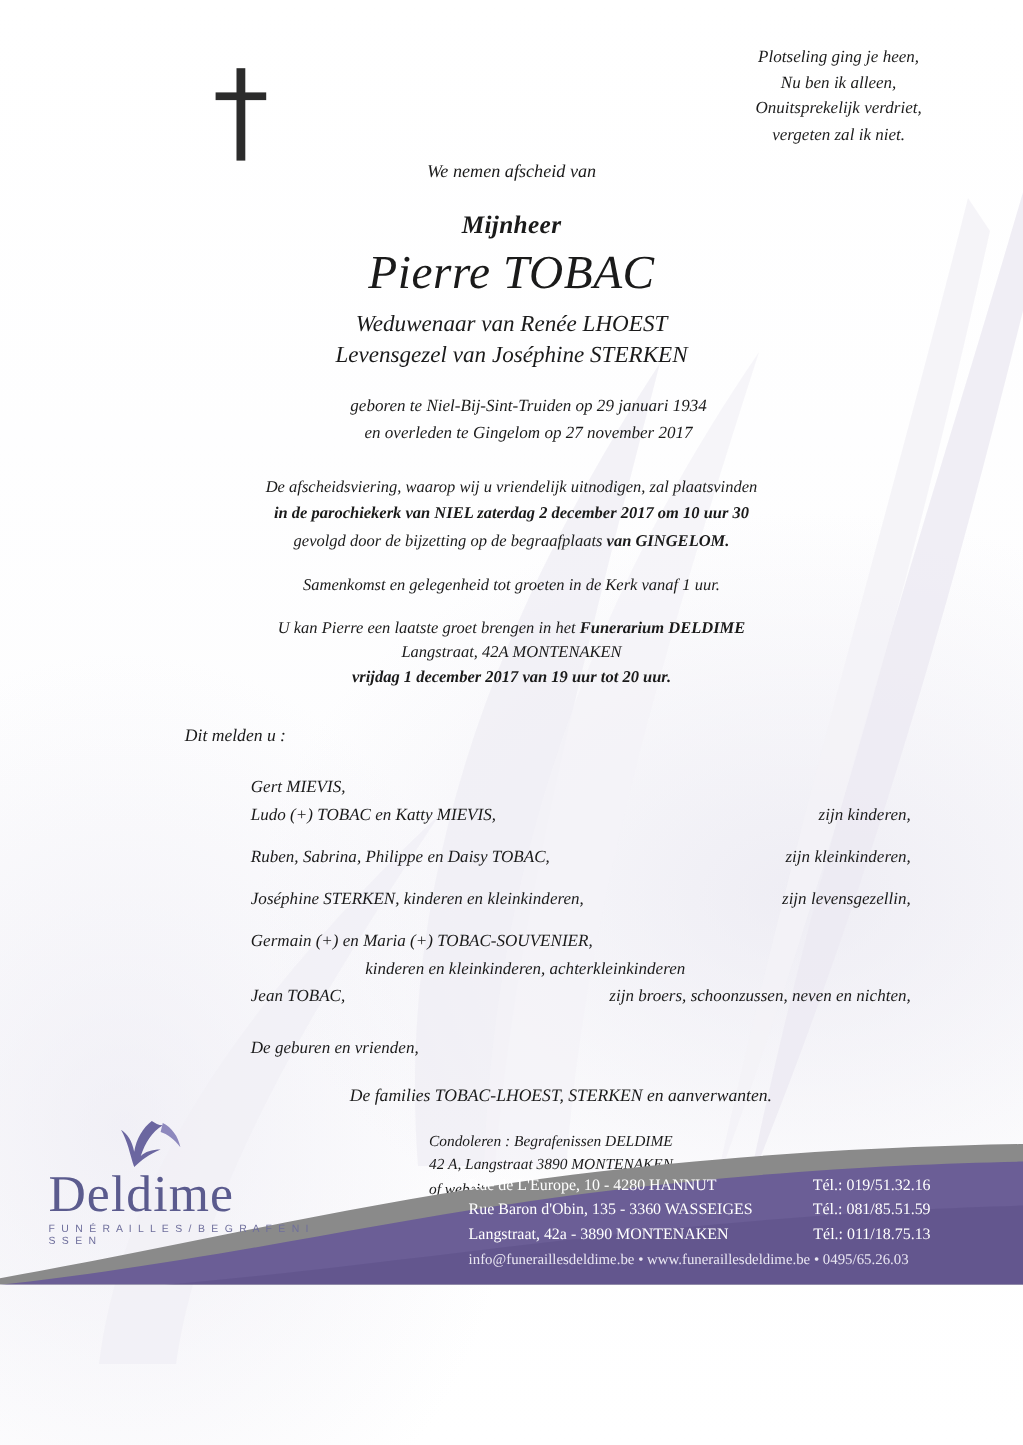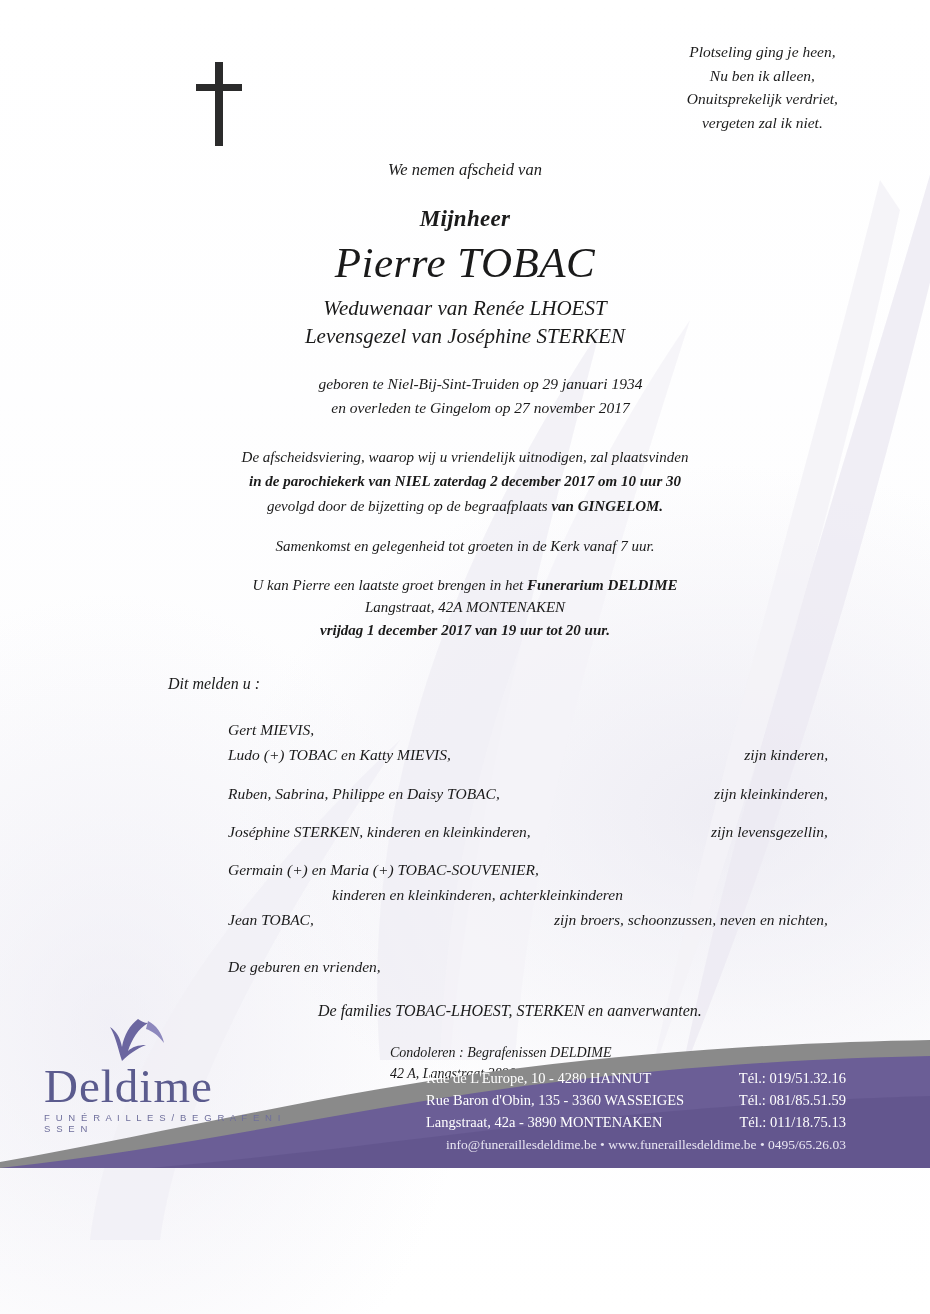--- a/index.html
+++ b/index.html
@@ -62,21 +62,21 @@
     text-align: center;
     font-style: italic;
     font-size: 15.5px;
     line-height: 1.52;
     color: #1c1c1c;
   }
 
   .content {
     position: absolute;
     left: 0;
-    top: 14px;
+    top: 0;
     width: 930px;
   }
 
   .center { text-align: center; }
   .b { font-weight: bold; }
 
   .line-farewell {
     margin-top: 146px;
     font-style: italic;
     font-size: 16.5px;
@@ -225,21 +225,21 @@
     width: 420px;
   }
   .contact .crow {
     display: flex;
     justify-content: space-between;
   }
   .contact .caddr { white-space: nowrap; }
   .contact .ctel { white-space: nowrap; }
   .contact .cmail {
     margin-top: 2px;
-    text-align: right;
+    text-align: left;
     font-size: 13.5px;
     color: #e9e6f2;
   }
 </style>
 </head>
 <body>
 
 <div class="page">
 
   <div class="swash" style="left:300px; top:180px;">
@@ -285,21 +285,21 @@
       <div>geboren te Niel-Bij-Sint-Truiden op 29 januari 1934</div>
       <div>en overleden te Gingelom op 27 november 2017</div>
     </div>
 
     <div class="center service">
       <div>De afscheidsviering, waarop wij u vriendelijk uitnodigen, zal plaatsvinden</div>
       <div class="b">in de parochiekerk van NIEL zaterdag 2 december 2017 om 10 uur 30</div>
       <div><span>gevolgd door de bijzetting op de begraafplaats </span><span class="b">van GINGELOM.</span></div>
     </div>
 
-    <div class="center gathering">Samenkomst en gelegenheid tot groeten in de Kerk vanaf 7 uur.</div>
+    <div class="center gathering">Samenkomst en gelegenheid tot groeten in de Kerk vanaf 1 uur.</div>
 
     <div class="center funerarium">
       <div><span>U kan Pierre een laatste groet brengen in het </span><span class="b">Funerarium DELDIME</span></div>
       <div>Langstraat, 42A MONTENAKEN</div>
       <div class="b">vrijdag 1 december 2017 van 19 uur tot 20 uur.</div>
     </div>
 
     <div class="announce">Dit melden u :</div>
 
     <div class="family">

